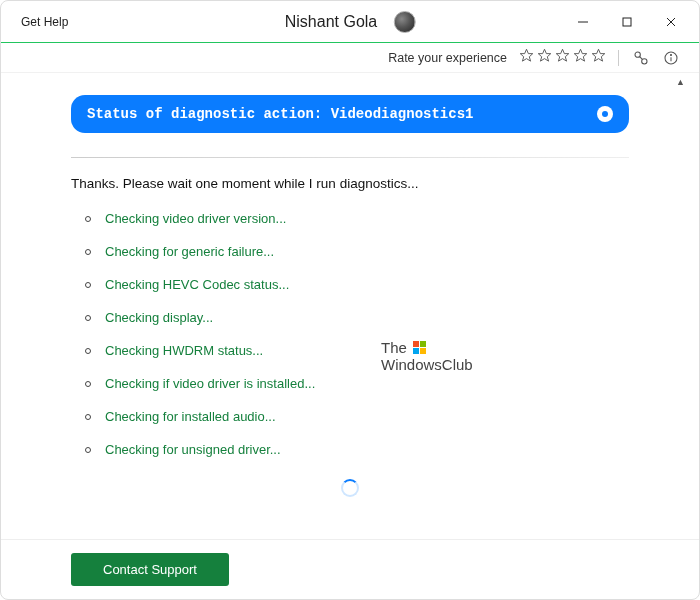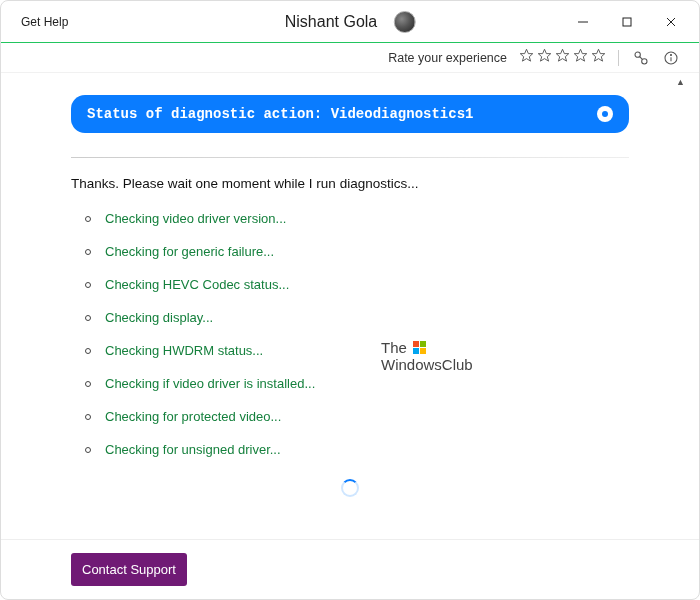--- a/index.html
+++ b/index.html
@@ -128,22 +128,22 @@
     .watermark .flag .c{top:7px;left:0;background:#00a4ef;}
     .watermark .flag .d{top:7px;left:7px;background:#ffb900;}
     .footer {
       position: absolute; bottom: 0; left: 0; right: 0;
       height: 60px;
       border-top: 1px solid #eee;
       display: flex; align-items: center;
       padding: 0 70px;
     }
     .cta {
-      background: #701a75; color: #fff; border: none;
-      padding: 9px 11px; font-size: 13px; border-radius: 3px;
+      background: #15803d; color: #fff; border: none;
+      padding: 9px 32px; font-size: 13px; border-radius: 3px;
       cursor: pointer;
     }
     .scroll-hint-up, .scroll-hint-dn {
       position: absolute; right: 14px; font-size: 9px; color: #555;
     }
     .scroll-hint-up { top: 76px; }
   </style>
 </head>
 <body>
 
@@ -238,21 +238,21 @@
     <li>
         <span class="bullet"></span>
         <span>Checking HWDRM status...</span>
       </li>
     <li>
         <span class="bullet"></span>
         <span>Checking if video driver is installed...</span>
       </li>
     <li>
         <span class="bullet"></span>
-        <span>Checking for protected video...</span>
+        <span>Checking for installed audio...</span>
       </li>
     <li>
         <span class="bullet"></span>
         <span>Checking for unsigned driver...</span>
       </li>
   </ul>
   <div class="spinner"></div>
   <div style="height:40px"></div>
 </div>
 

